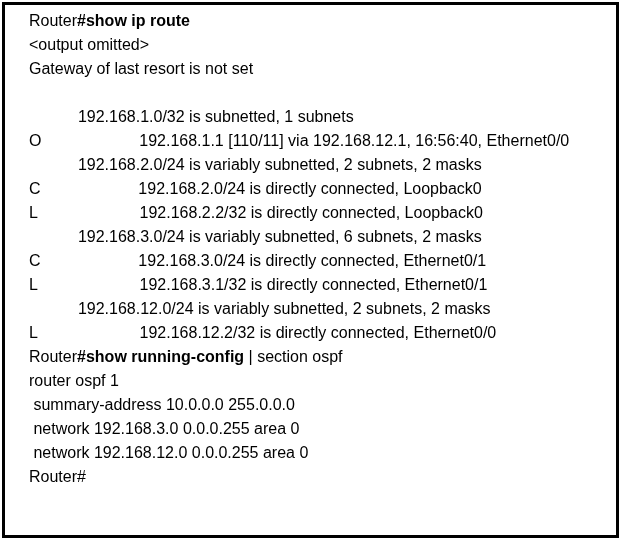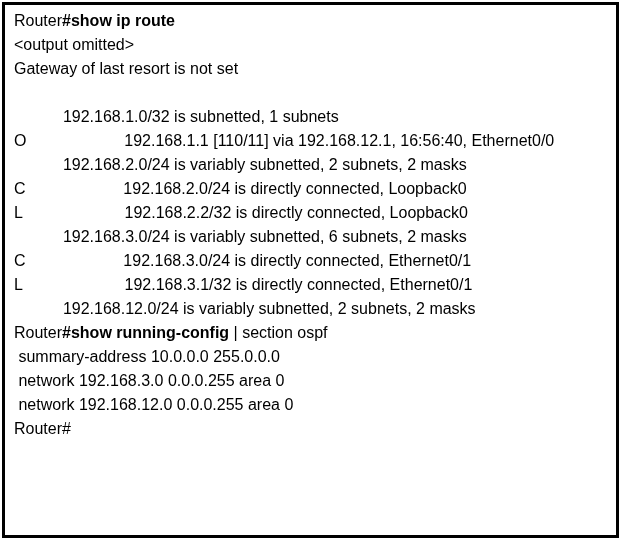--- a/index.html
+++ b/index.html
@@ -12,21 +12,21 @@
   }
   .console-frame {
     position: absolute;
     left: 2px;
     top: 2px;
     width: 617px;
     height: 536px;
     box-sizing: border-box;
     border: 3px solid #000000;
     background: #ffffff;
-    padding: 4px 9px 0 9px;
+    padding: 4px 9px 0 24px;
     overflow: hidden;
   }
   .line {
     white-space: pre;
     height: 24px;
     font-family: "Liberation Sans", sans-serif;
     font-size: 16px;
     line-height: 24px;
     color: #000000;
   }
@@ -59,23 +59,25 @@
 
   <div class="line"><span>           192.168.3.0/24 is variably subnetted, 6 subnets, 2 masks</span></div>
 
   <div class="line"><span>C                      192.168.3.0/24 is directly connected, Ethernet0/1</span></div>
 
   <div class="line"><span>L                       192.168.3.1/32 is directly connected, Ethernet0/1</span></div>
 
   <div class="line"><span>           192.168.12.0/24 is variably subnetted, 2 subnets, 2 masks</span></div>
 
 
+  <div class="line"><span>L                       192.168.12.2/32 is directly connected, Ethernet0/0</span></div>
 
   <div class="line"><span>Router</span><span class="b">#show running-config</span><span> | section ospf</span></div>
 
+  <div class="line"><span>router ospf 1</span></div>
 
   <div class="line"><span> summary-address 10.0.0.0 255.0.0.0</span></div>
 
 
   <div class="line"><span> network 192.168.3.0 0.0.0.255 area 0</span></div>
 
   <div class="line"><span> network 192.168.12.0 0.0.0.255 area 0</span></div>
 
   <div class="line"><span>Router#</span></div>
 

